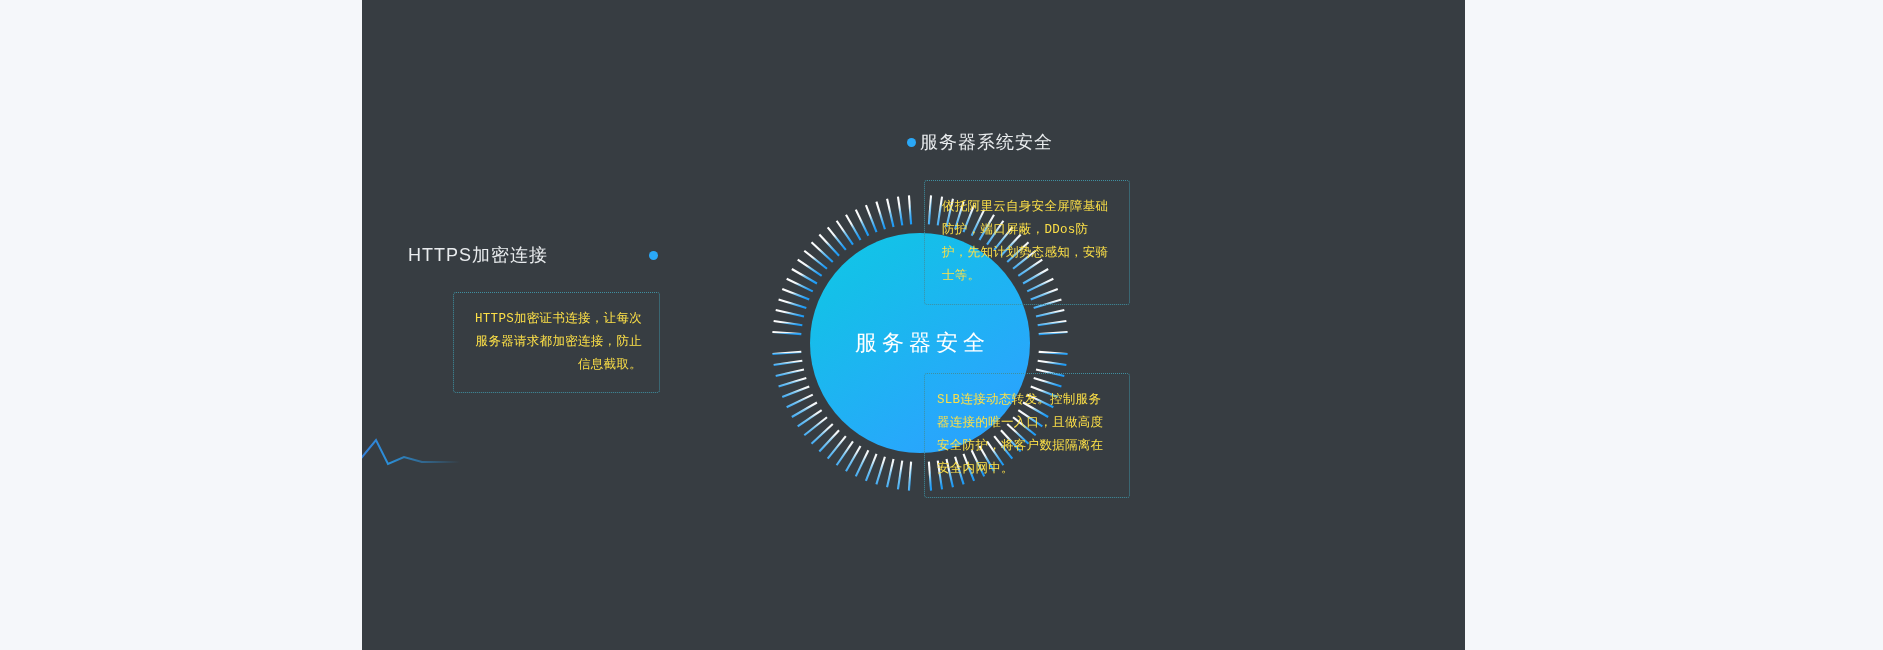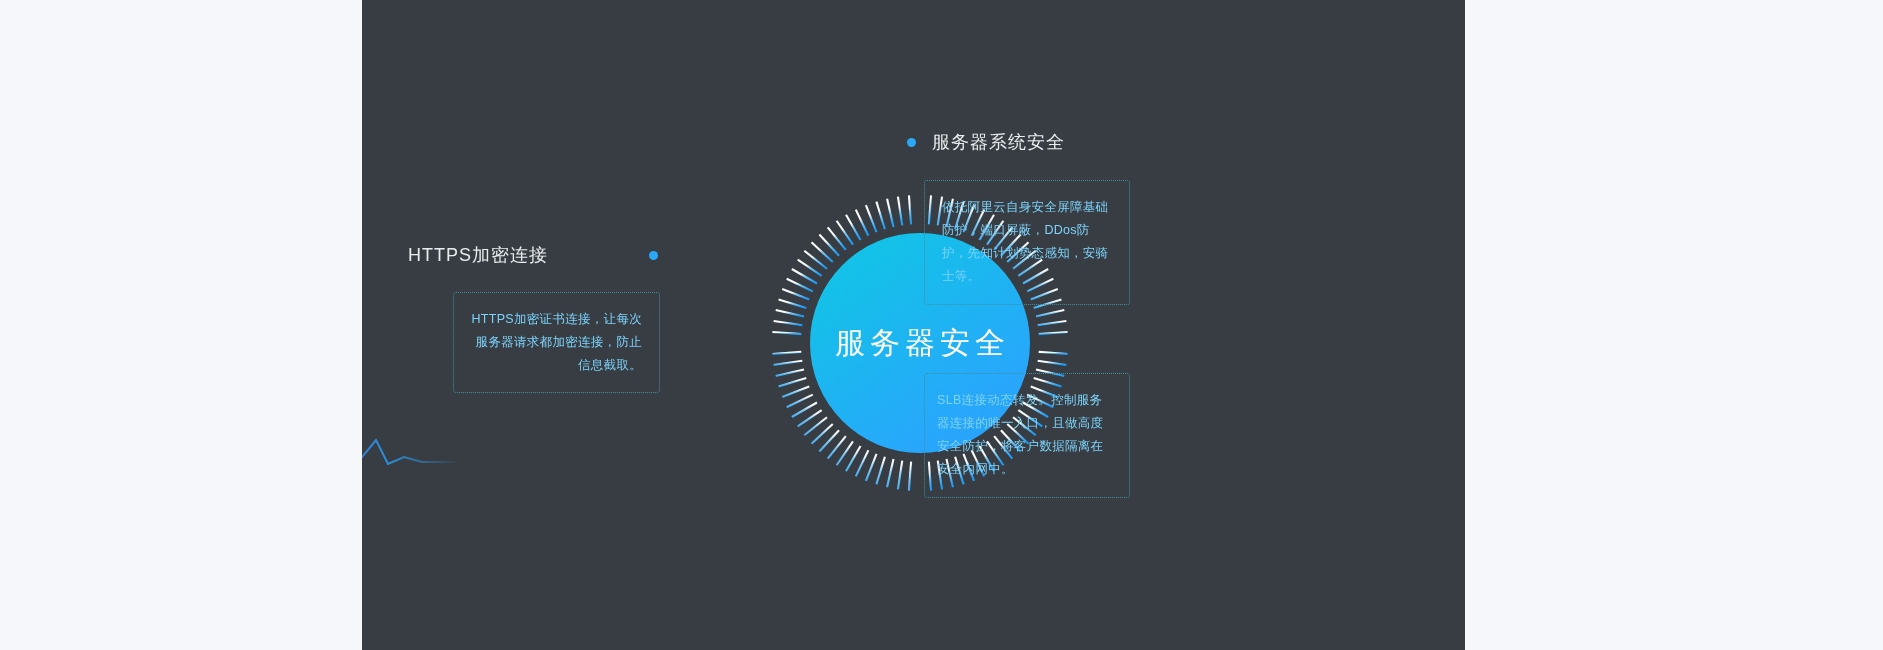--- a/index.html
+++ b/index.html
@@ -41,34 +41,34 @@
   .core {
     position:absolute;
     left:-110px; top:-110px;
     width:220px; height:220px;
     border-radius:50%;
     background:linear-gradient(145deg,#10c8e8 0%,#15bfe9 22%,#27a8fb 75%,#2b9dfd 100%);
     display:flex; align-items:center; justify-content:center;
   }
   .core-label {
     color:#ffffff;
-    font-size:30px;
+    font-size:22px;
     letter-spacing:5px;
     font-weight:400;
     text-indent:5px;
     white-space:nowrap;
   }
 
   
   .callout { position:absolute; }
 
   .callout-head {
     display:flex;
     align-items:center;
-    gap:16px;
+    gap:4px;
     white-space:nowrap;
   }
   .callout-head.right-side { flex-direction:row; }
   .callout-head.left-side  { flex-direction:row; justify-content:flex-end; }
 
   .bullet {
     width:9px; height:9px;
     border-radius:50%;
     background:#2aa8f7;
     flex:0 0 auto;
@@ -77,24 +77,25 @@
     color:#e9ecee;
     font-size:18px;
     font-weight:400;
     letter-spacing:1px;
   }
 
   .callout-box {
     border:1px dotted #3f8fa0;
     border-radius:3px;
     padding:15px 17px;
-    color:#7dd3fc;
+    color:#fde047;
     font-size:12.5px;
     line-height:1.85;
     letter-spacing:0.3px;
+    font-family:Liberation Mono, monospace;
   }
 
   
   #callout-https        { left:46px;  top:243px; width:252px; }
   #callout-https .callout-head { justify-content:space-between; padding-right:2px; }
   #callout-https .callout-box  { margin-top:25px; text-align:right; width:207px; margin-left:45px; }
 
   #callout-server-system { left:545px; top:130px; width:260px; }
   #callout-server-system .callout-box { margin-top:26px; width:206px; margin-left:17px; text-align:left; }
 

